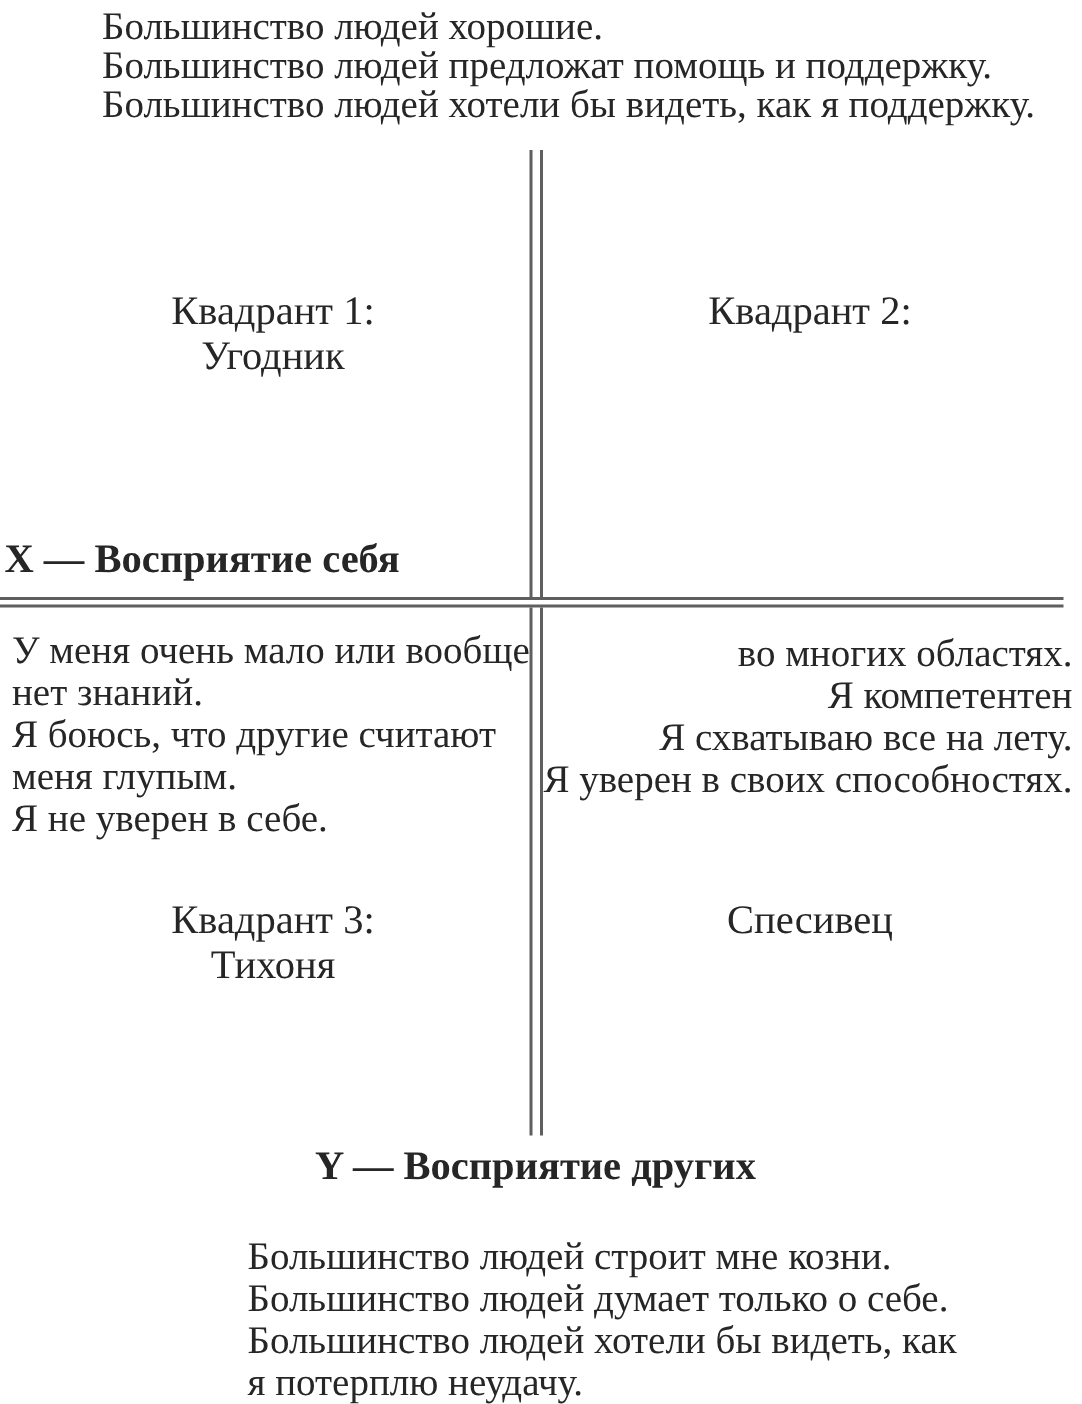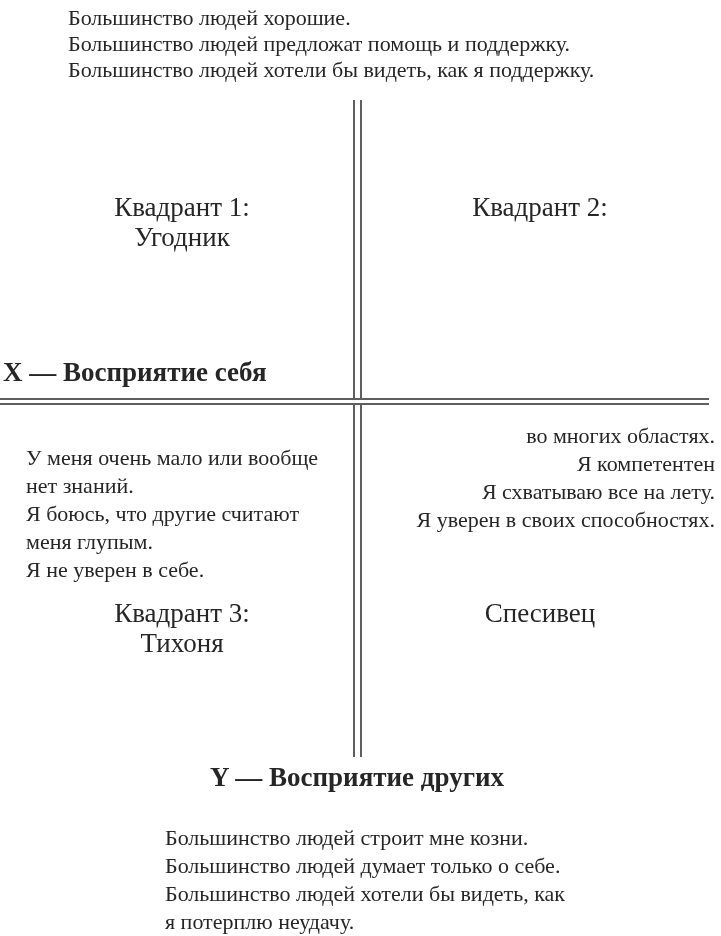--- a/index.html
+++ b/index.html
@@ -11,26 +11,26 @@
     position: relative;
     width: 721px;
     height: 936px;
     overflow: hidden;
     background: var(--background, #ffffff);
     color: var(--text, #262626);
     font-family: "Liberation Serif", "DejaVu Serif", serif;
   }
   .tblock {
     position: absolute;
-    font-size: 22px;
+    font-size: 26px;
     line-height: 26px;
     white-space: nowrap;
   }
   .top-block    { left: 68px;  top: 5px; }
-  .left-block   { left: 8px;   top: 444px; line-height: 28px; margin-left: 18px; }
+  .left-block   { left: 8px;   top: 420px; line-height: 28px; }
   .right-block  { right: 6px;  top: 422px; line-height: 28px; text-align: right; }
   .bottom-block { left: 165px; top: 824px; line-height: 28px; }
 
   .vline {
     position: absolute;
     left: 353px;
     top: 100px;
     height: 657px;
     width: 5px;
     border-left: 2px solid var(--line, #5f5f5f);

